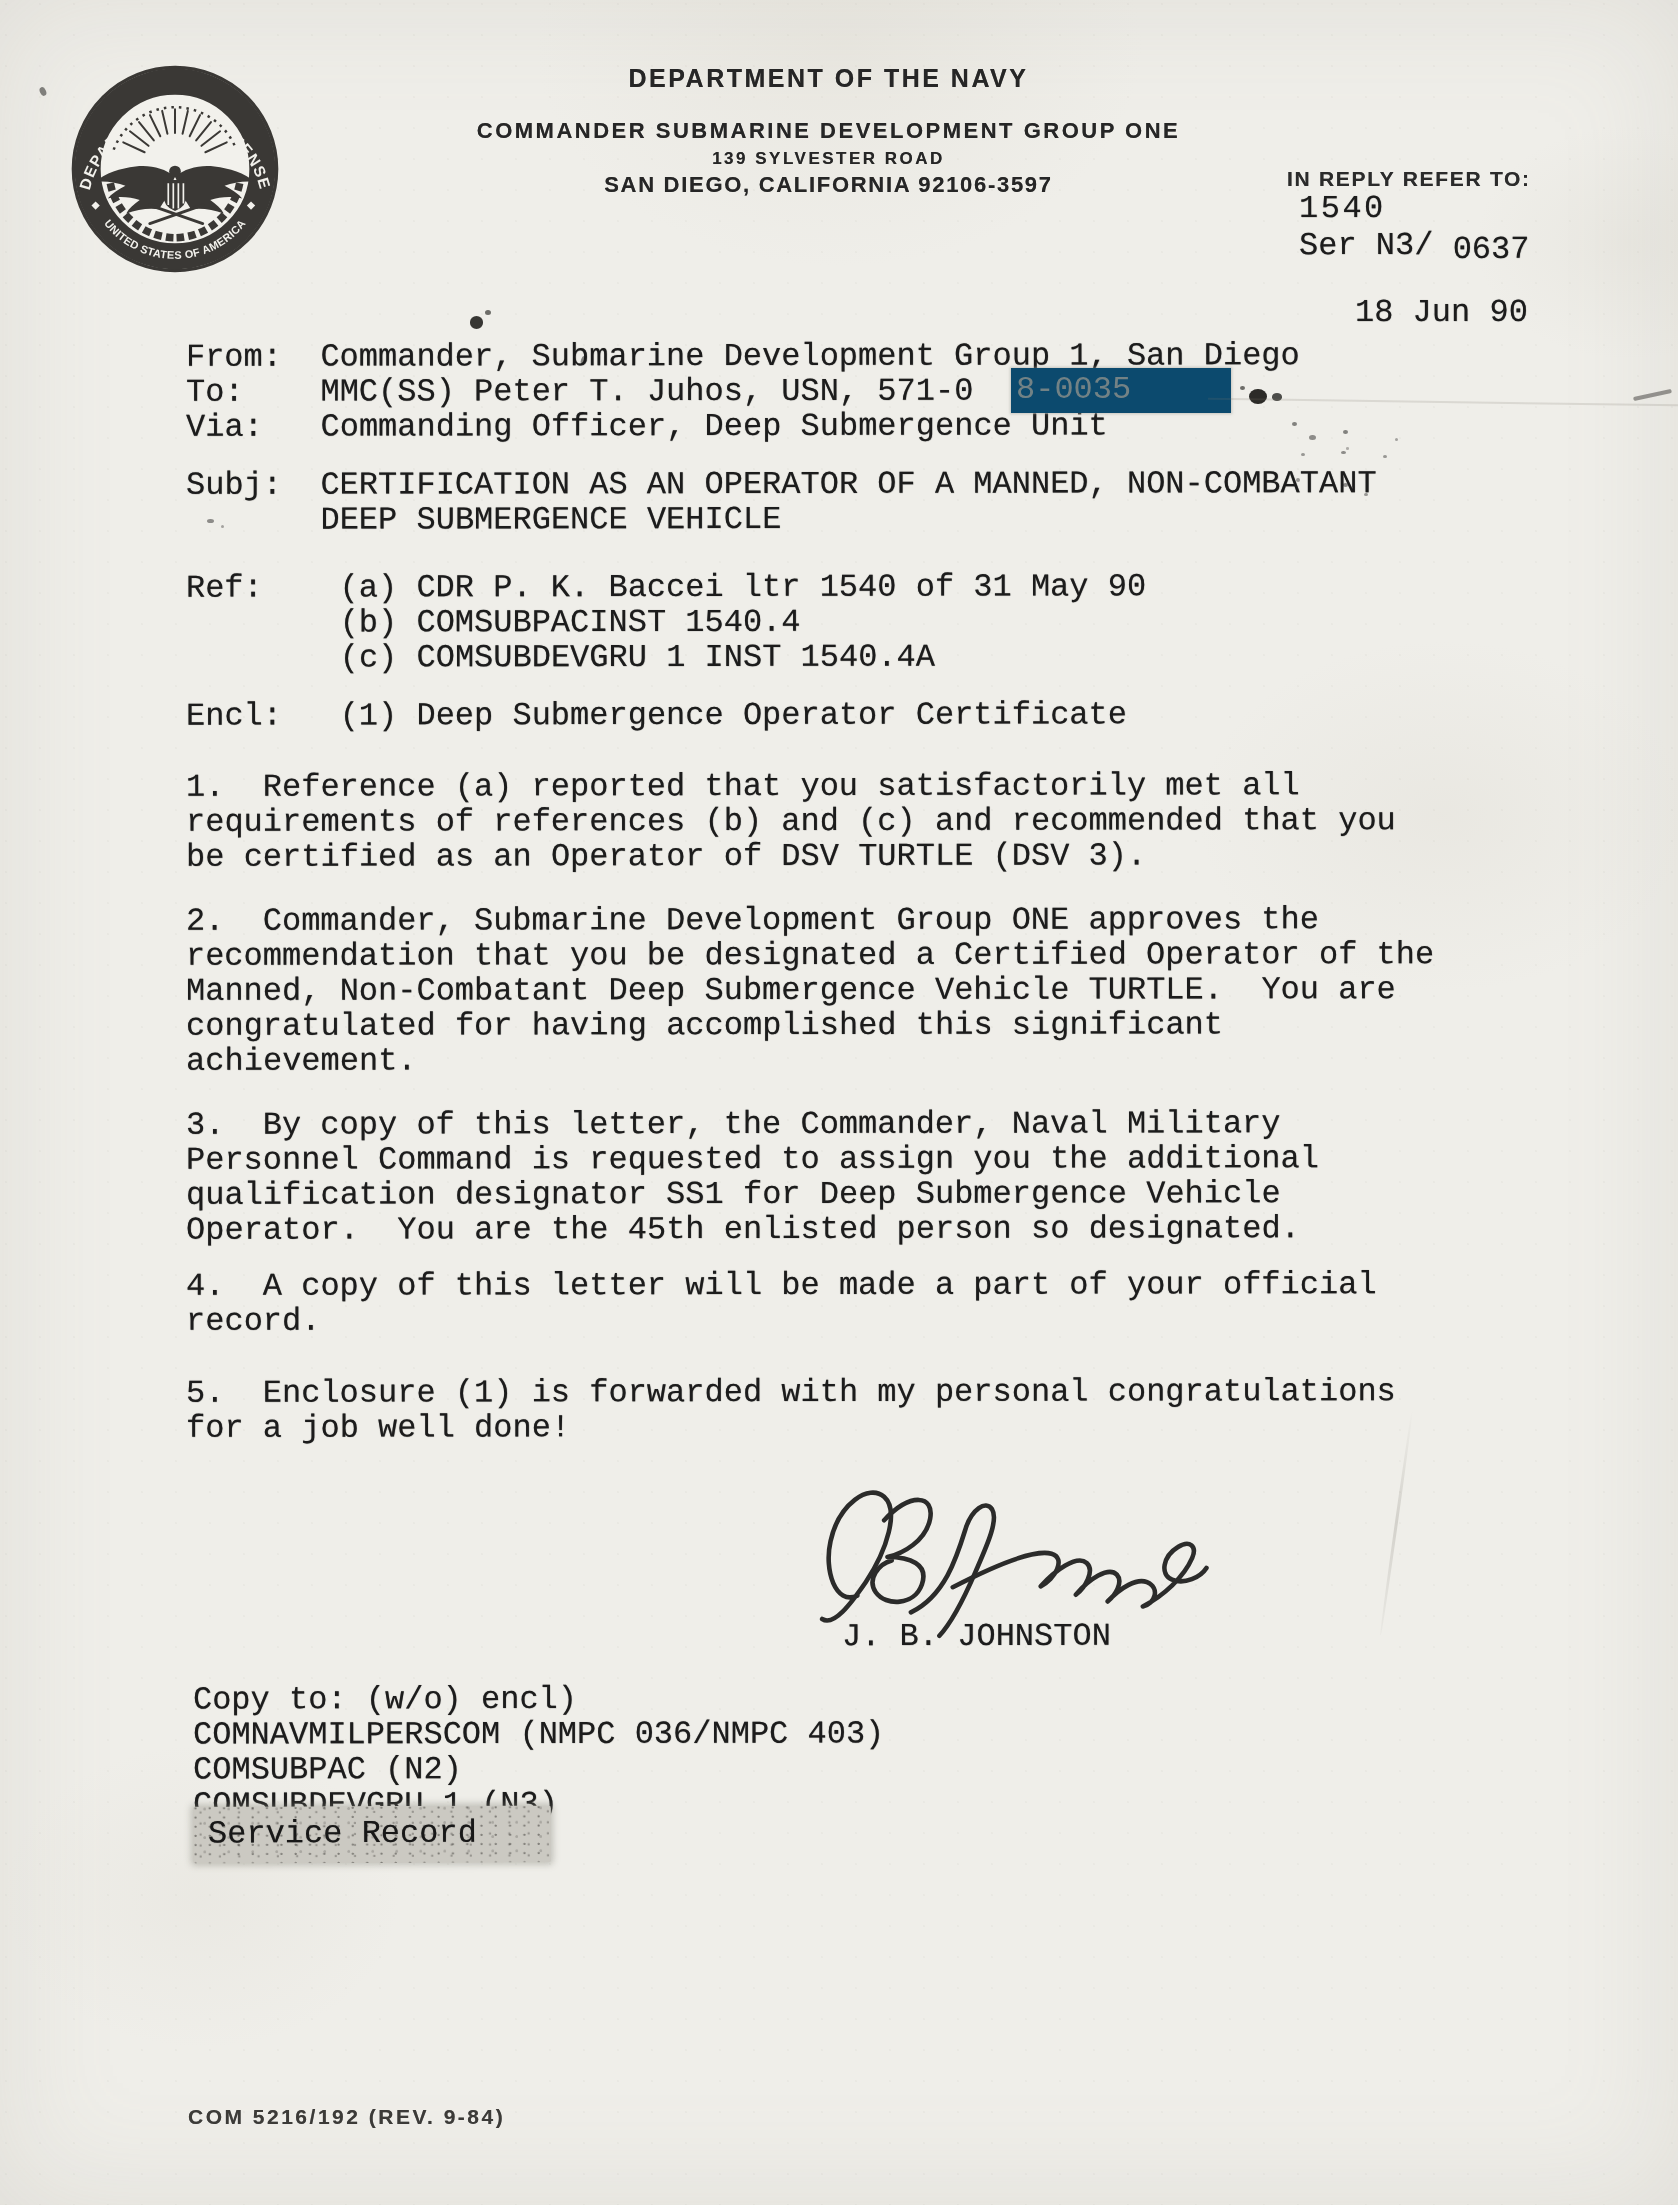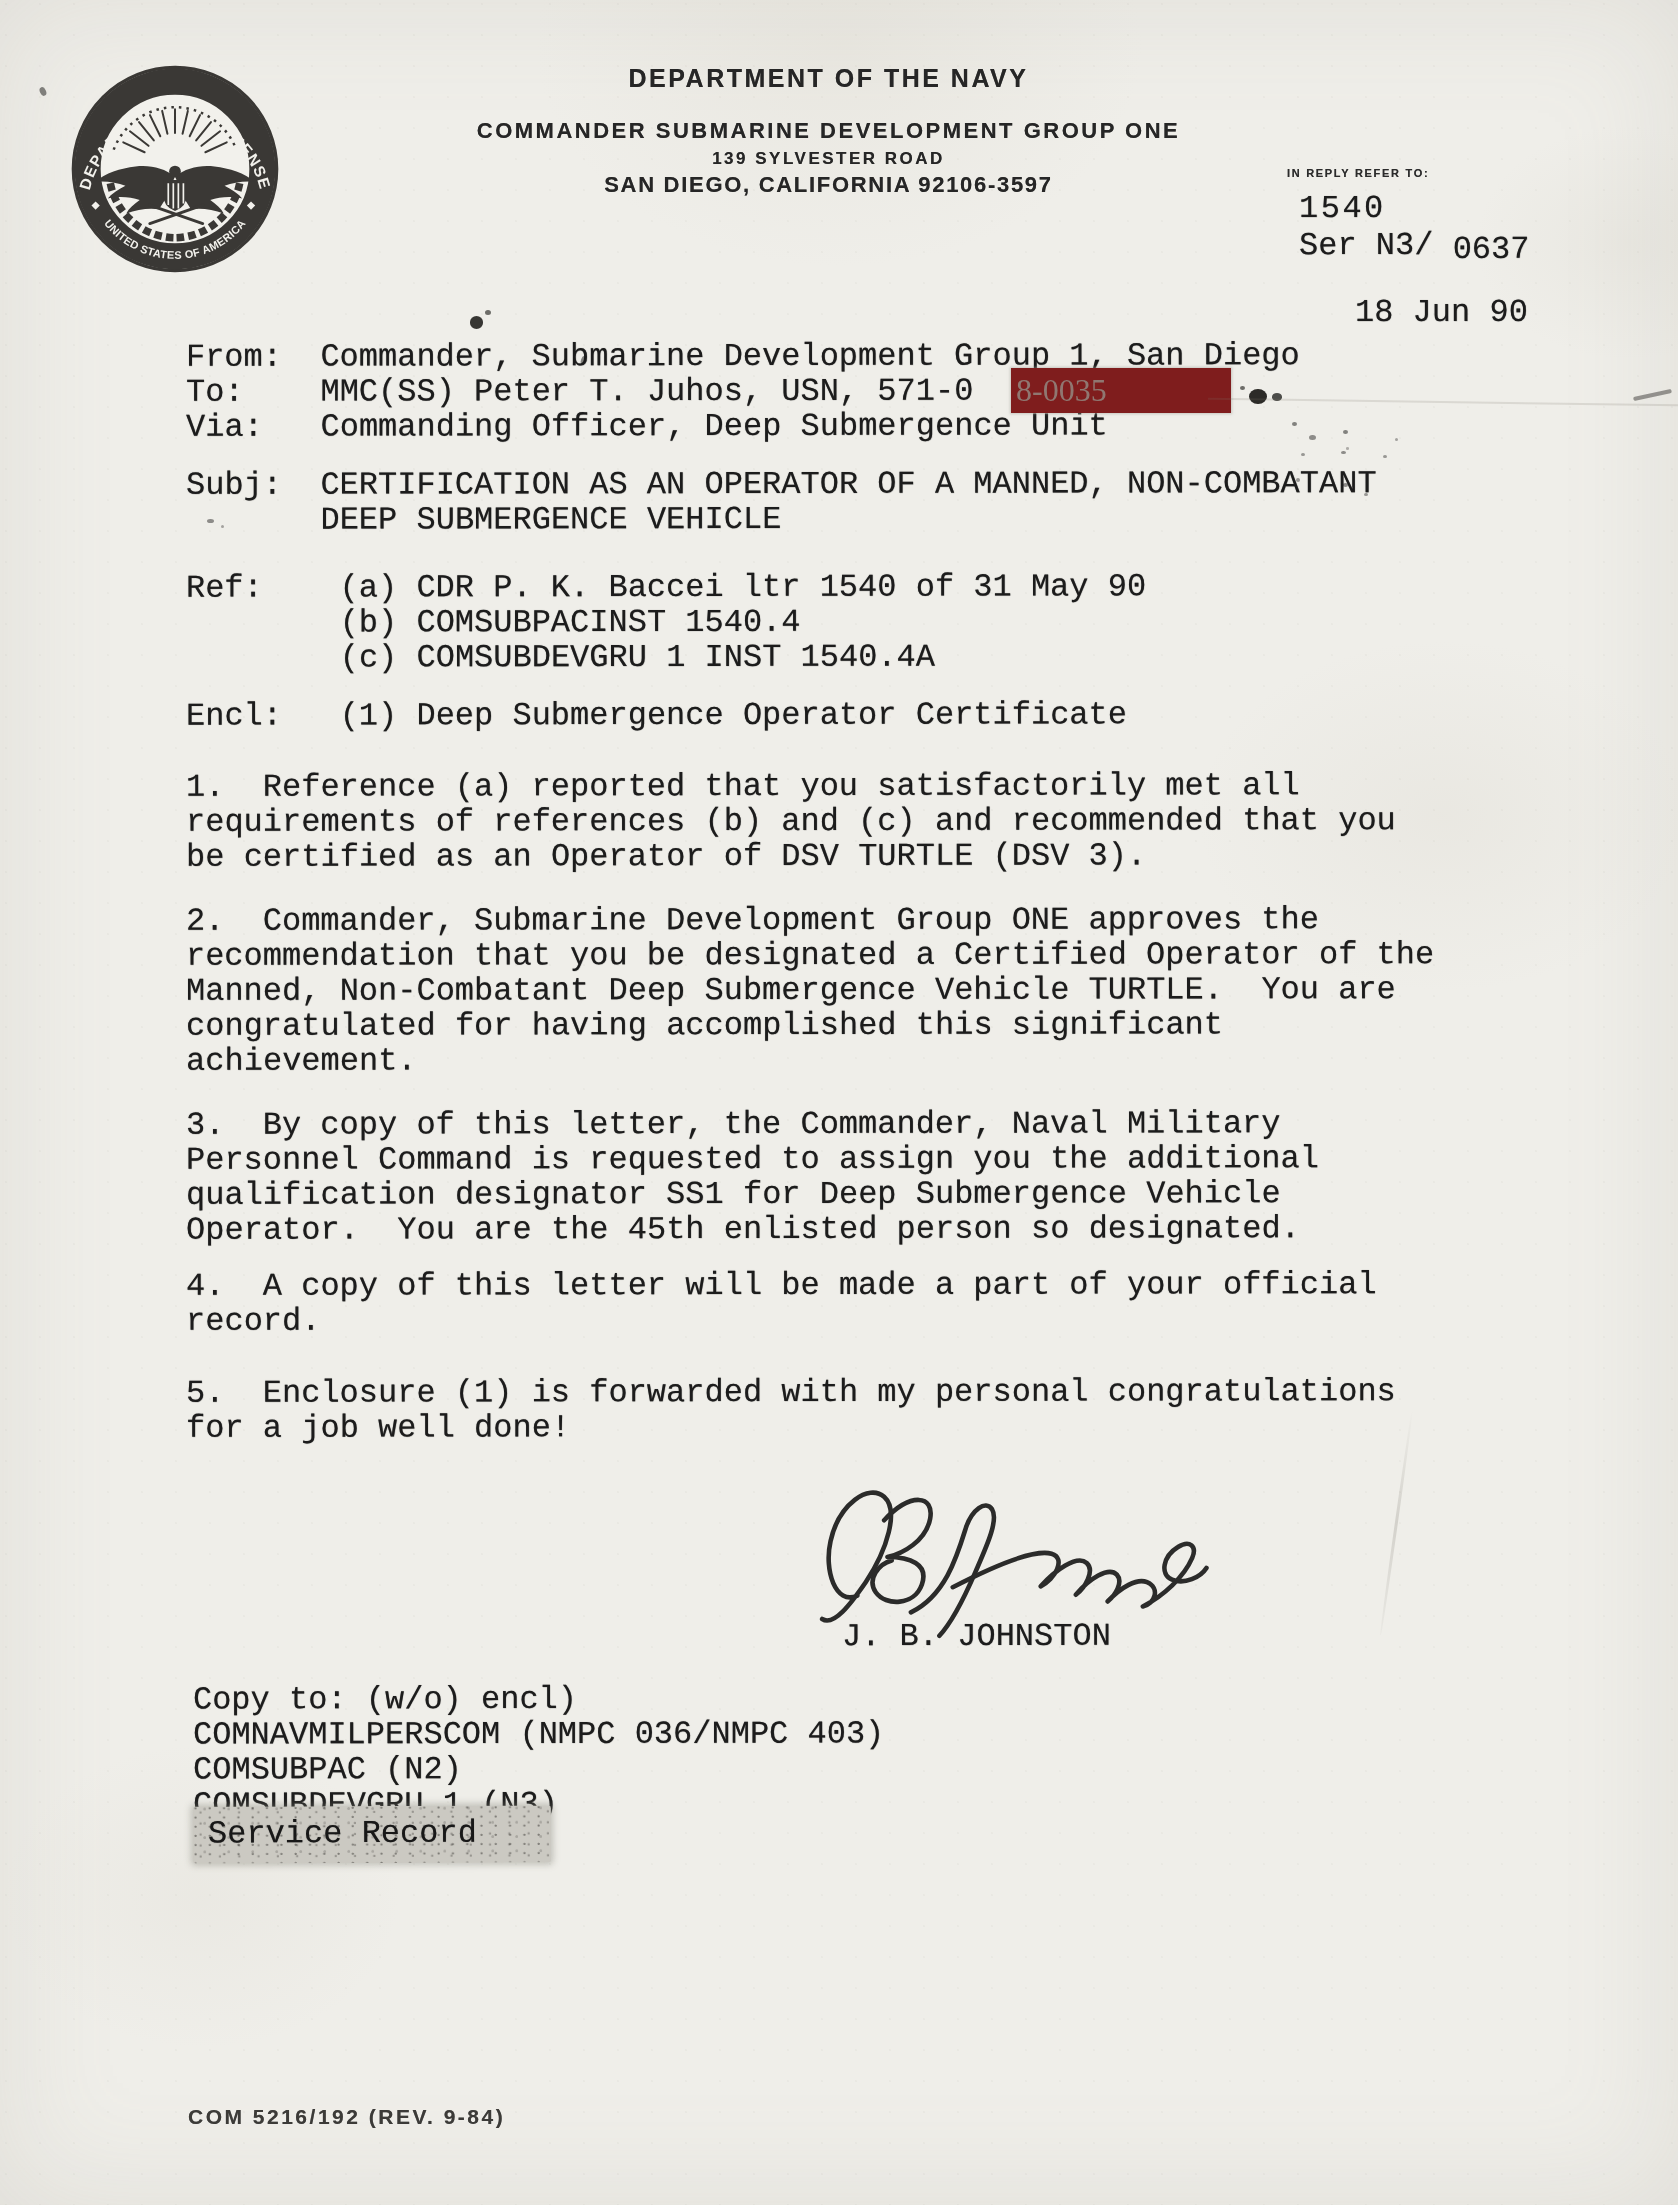--- a/index.html
+++ b/index.html
@@ -37,30 +37,30 @@
     position:absolute;left:409px;width:839px;text-align:center;
     color:#262626;font-weight:bold;
     text-shadow:0 0 0.5px rgba(30,30,30,.6);
   }
   .lh1{top:64px;font-size:25px;letter-spacing:2.5px;}
   .lh2{top:118px;font-size:22px;letter-spacing:2.5px;}
   .lh3{top:149px;font-size:17px;letter-spacing:2.5px;}
   .lh4{top:172px;font-size:22px;letter-spacing:1.7px;}
   .reply-label{
     position:absolute;left:1287px;top:167px;
-    font-size:11px;font-weight:bold;letter-spacing:1.7px;color:#2b2b2b;
+    font-size:21px;font-weight:bold;letter-spacing:1.7px;color:#2b2b2b;
     text-shadow:0 0 0.4px rgba(30,30,30,.6);
     text-align:right;
   }
   .ser-num{position:relative;top:4.2px;display:inline-block;}
   .redaction{
     position:absolute;left:1011px;top:368px;width:220px;height:45px;
-    background:#7f1d1d;
+    background:#0c4a6e;
     box-shadow:0 0 2.5px 0.8px rgba(160,158,150,.5);
-    font-family:Liberation Serif, serif;
+    font-family:Liberation Mono, monospace;
     font-size:32px;line-height:44px;color:rgba(150,149,142,.75);
     white-space:pre;padding-left:5px;box-sizing:border-box;
     text-shadow:none;
   }
   .highlight{
     position:absolute;left:193px;top:1806px;
     display:inline-block;
     font-family:"Liberation Mono","DejaVu Sans Mono",monospace;
     font-size:32px;line-height:35px;color:#181818;
     padding:10px 74px 11.7px 15px;

